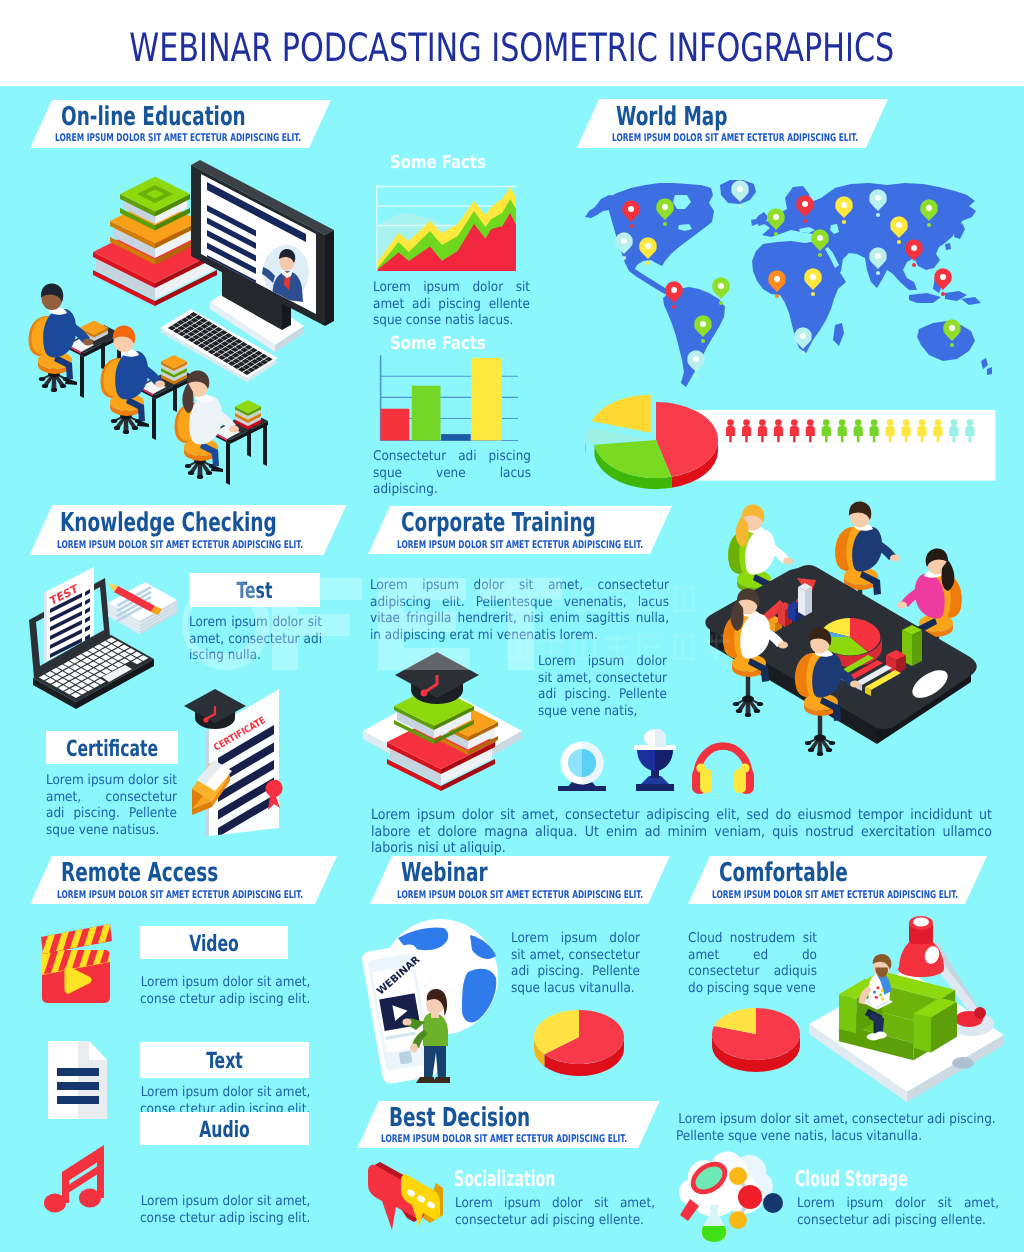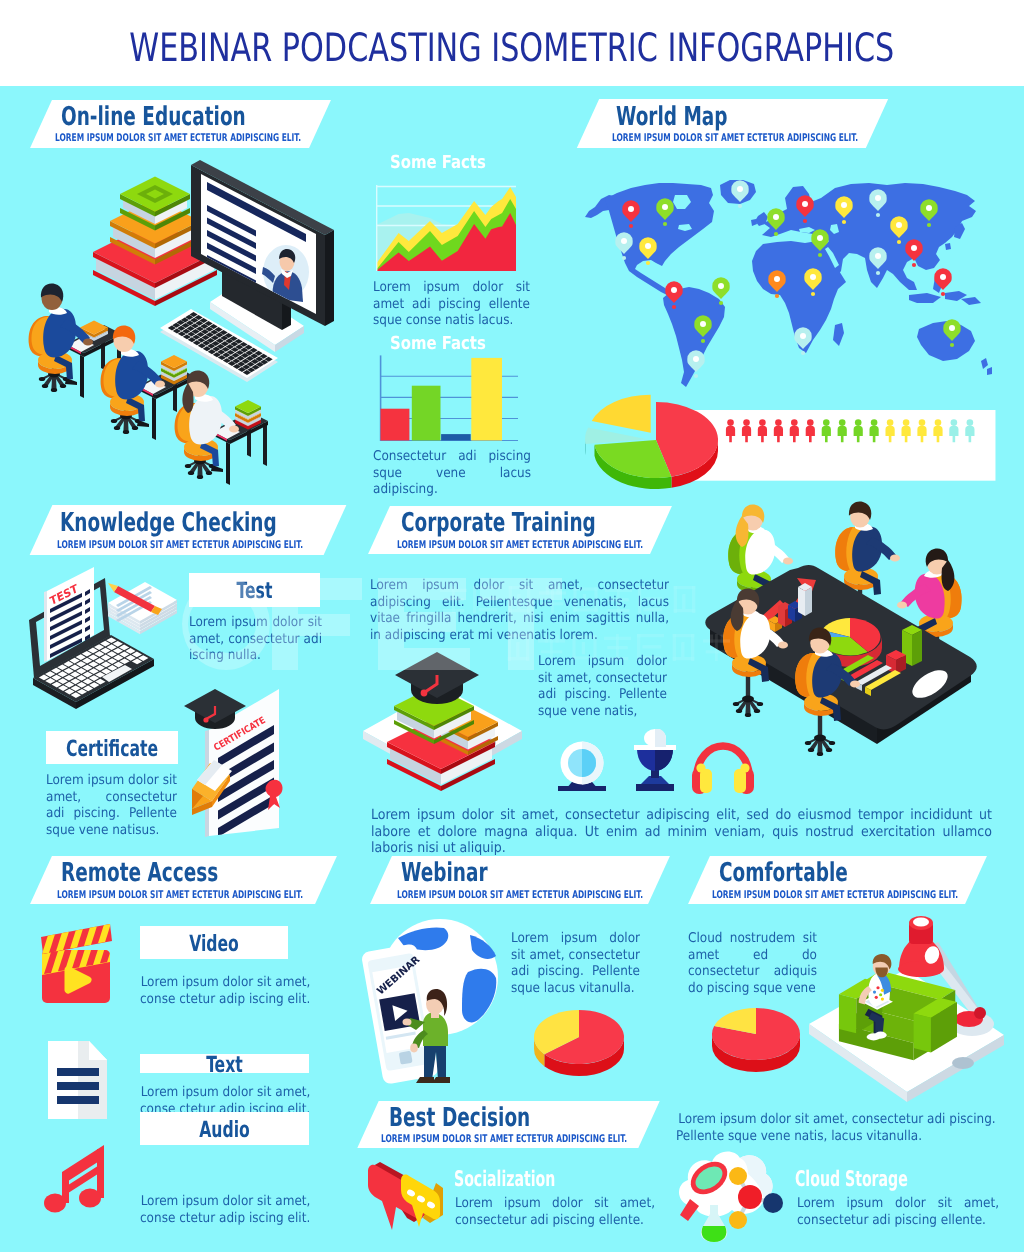--- a/index.html
+++ b/index.html
@@ -1222,21 +1222,21 @@
     </svg>
     <svg class="ill" style="left:706px;top:1002px;" width="114" height="78" viewBox="0 0 114 78">
       <path d="M 94.00,32.00 A 44,26 0 0 1 6.00,32.00 L 6.00,44.00 A 44,26 0 0 0 94.00,44.00 Z" fill="#dd0f18"></path>
       <path d="M 50.00,32.00 L 50.00,6.00 A 44,26 0 1 1 8.15,23.97 Z" fill="#f8394a"></path>
       <path d="M 50.00,32.00 L 8.15,23.97 A 44,26 0 0 1 50.00,6.00 Z" fill="#ffe342"></path>
     </svg>
   <div class="labelbox" style="left:140px;top:926px;width:148px;height:33px;">
       <span>Video</span>
     </div>
   <div class="bodytext lt" style="left:140px;top:971px;width:171px;">Lorem ipsum dolor sit amet, conse ctetur adip iscing elit.</div>
-  <div class="labelbox" style="left:140px;top:1042px;width:169px;height:19px;margin-top:12px;">
+  <div class="labelbox" style="left:140px;top:1042px;width:169px;height:36px;">
       <span>Text</span>
     </div>
   <div class="bodytext lt" style="left:140px;top:1081px;width:171px;">Lorem ipsum dolor sit amet, conse ctetur adip iscing elit.</div>
   <div class="labelbox" style="left:140px;top:1112px;width:169px;height:33px;">
       <span>Audio</span>
     </div>
   <div class="bodytext lt" style="left:140px;top:1190px;width:171px;">Lorem ipsum dolor sit amet, conse ctetur adip iscing elit.</div>
   <div class="bodytext" style="left:511px;top:927px;width:129px;">Lorem ipsum dolor sit amet, consectetur adi piscing. Pellente sque lacus vitanulla.</div>
   <div class="bodytext" style="left:688px;top:927px;width:129px;">Cloud nostrudem sit amet ed do consectetur adiquis do piscing sque vene</div>
   <div class="bodytext lt" style="left:676px;top:1108px;width:322px;">Lorem ipsum dolor sit amet, consectetur adi piscing. Pellente sque vene natis, lacus vitanulla.</div>

